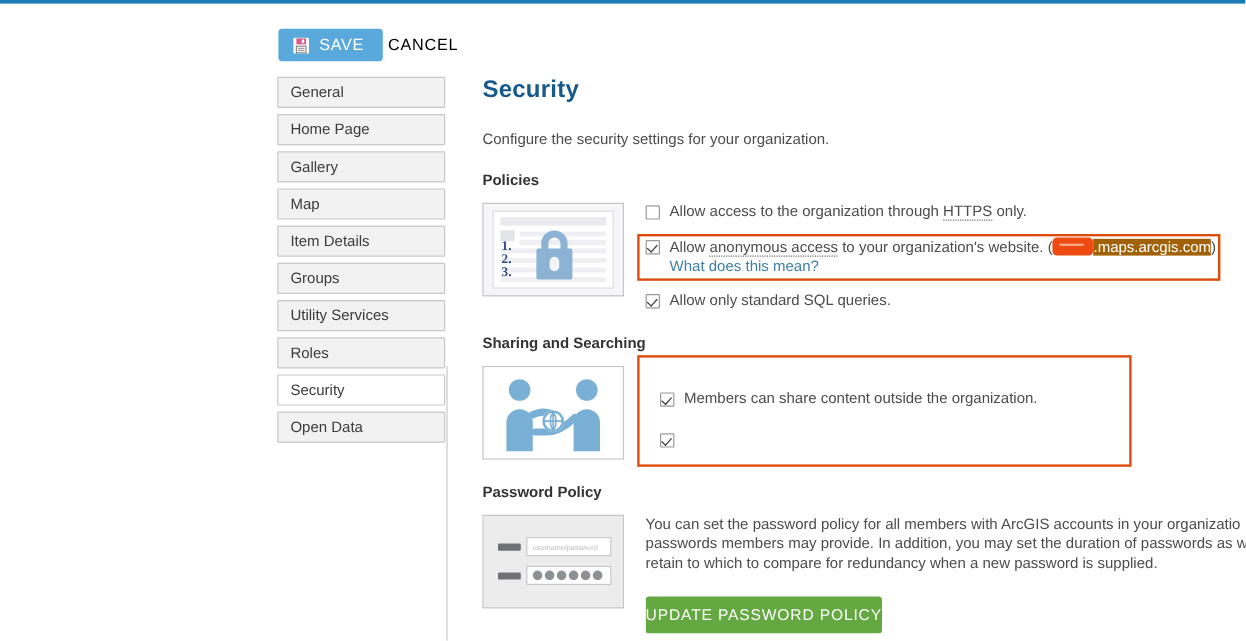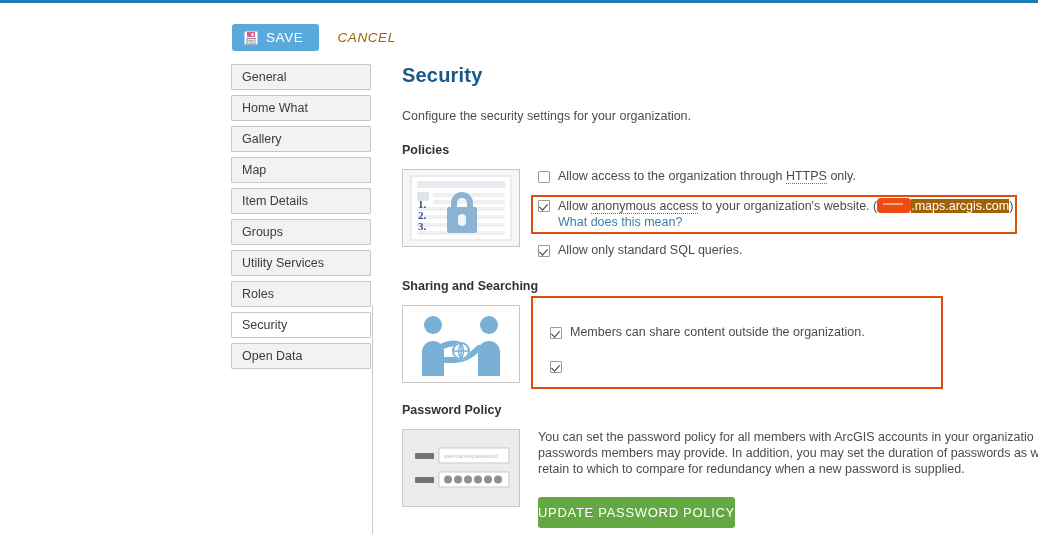--- a/index.html
+++ b/index.html
@@ -25,21 +25,21 @@
     background: #1a7bb5;
   }
 
   
   .toolbar {
     position: absolute;
     top: 24px;
     left: 232px;
     display: flex;
     align-items: center;
-    gap: 18px;
+    gap: 4px;
   }
   .btn-save {
     display: flex;
     align-items: center;
     gap: 8px;
     background: #5aa9dc;
     border: none;
     border-radius: 3px;
     color: #ffffff;
     font-size: 13.5px;
@@ -49,27 +49,26 @@
     font-family: "Liberation Sans", sans-serif;
   }
   .save-icon {
     width: 14px;
     height: 14px;
     display: block;
   }
   .btn-cancel {
     background: none;
     border: none;
-    color: #a16207;
+    color: #000000;
     font-size: 13.5px;
     letter-spacing: 0.6px;
     cursor: pointer;
     padding: 0;
     font-family: "Liberation Sans", sans-serif;
-    font-style: italic;
   }
 
   
   .sidebar {
     position: absolute;
     top: 64px;
     left: 231px;
     width: 124px;
   }
   .side-item {
@@ -254,21 +253,21 @@
         <rect x="4.3" y="10.5" width="5.4" height="1" fill="#9a9a9a"></rect>
       </svg>
     </span>
     <span>SAVE</span>
   </button>
   <button class="btn-cancel">CANCEL</button>
 </div>
 
 <div class="sidebar">
   <div class="side-item">General</div>
-  <div class="side-item">Home What</div>
+  <div class="side-item">Home Page</div>
   <div class="side-item">Gallery</div>
   <div class="side-item">Map</div>
   <div class="side-item">Item Details</div>
   <div class="side-item">Groups</div>
   <div class="side-item">Utility Services</div>
   <div class="side-item">Roles</div>
   <div class="side-item selected">Security</div>
   <div class="side-item">Open Data</div>
 </div>
 

